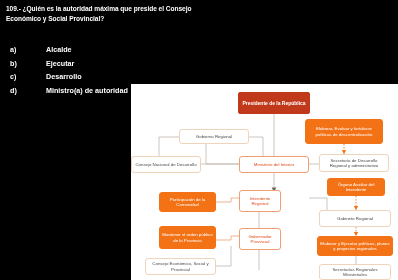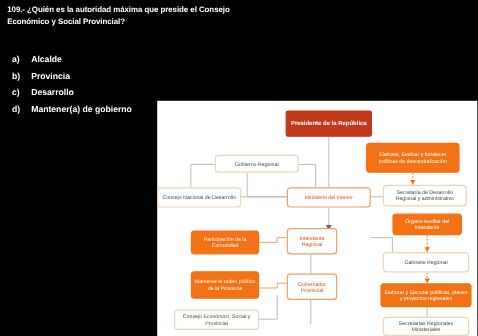--- a/index.html
+++ b/index.html
@@ -36,21 +36,21 @@
   .opt {
     display: flex;
     align-items: baseline;
     height: 13.5px;
     color: #ffffff;
     font-weight: bold;
     font-size: 7.2px;
     filter: blur(0.45px);
   }
   .opt .letter { width: 16px; flex: 0 0 16px; }
-  .opt .txt { white-space: nowrap; }
+  .opt .txt { white-space: nowrap; margin-left: 20px; }
 
   
   #diagram {
     position: absolute;
     left: 131px; top: 84px;
     width: 267px; height: 196px;
     background: #ffffff;
   }
   #diagram svg { position: absolute; left: 0; top: 0; }
 
@@ -102,29 +102,29 @@
 
   <div class="question">109.- ¿Quién es la autoridad máxima que preside el Consejo Económico y Social Provincial?</div>
 
   <div class="options">
     <div class="opt">
       <span class="letter">a)</span>
       <span class="txt">Alcalde</span>
     </div>
     <div class="opt">
       <span class="letter">b)</span>
-      <span class="txt">Provincia</span>
+      <span class="txt">Ejecutar</span>
     </div>
     <div class="opt">
       <span class="letter">c)</span>
       <span class="txt">Desarrollo</span>
     </div>
     <div class="opt">
       <span class="letter">d)</span>
-      <span class="txt">Mantener(a) de gobierno</span>
+      <span class="txt">Ministro(a) de autoridad</span>
     </div>
   </div>
 
   <div id="diagram">
 
     <svg width="267" height="196">
       <g stroke="#BFB8AE" stroke-width="0.8" fill="none">
 
         <path d="M143,30 L143,80"></path>
 

